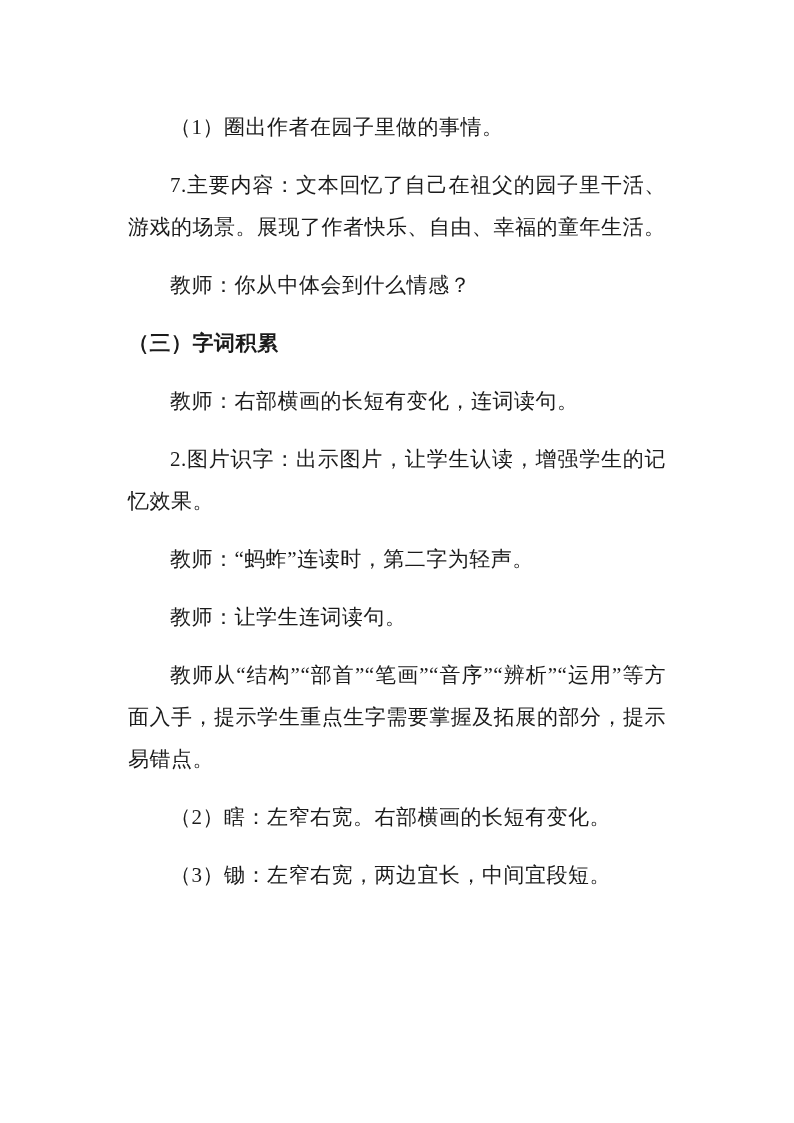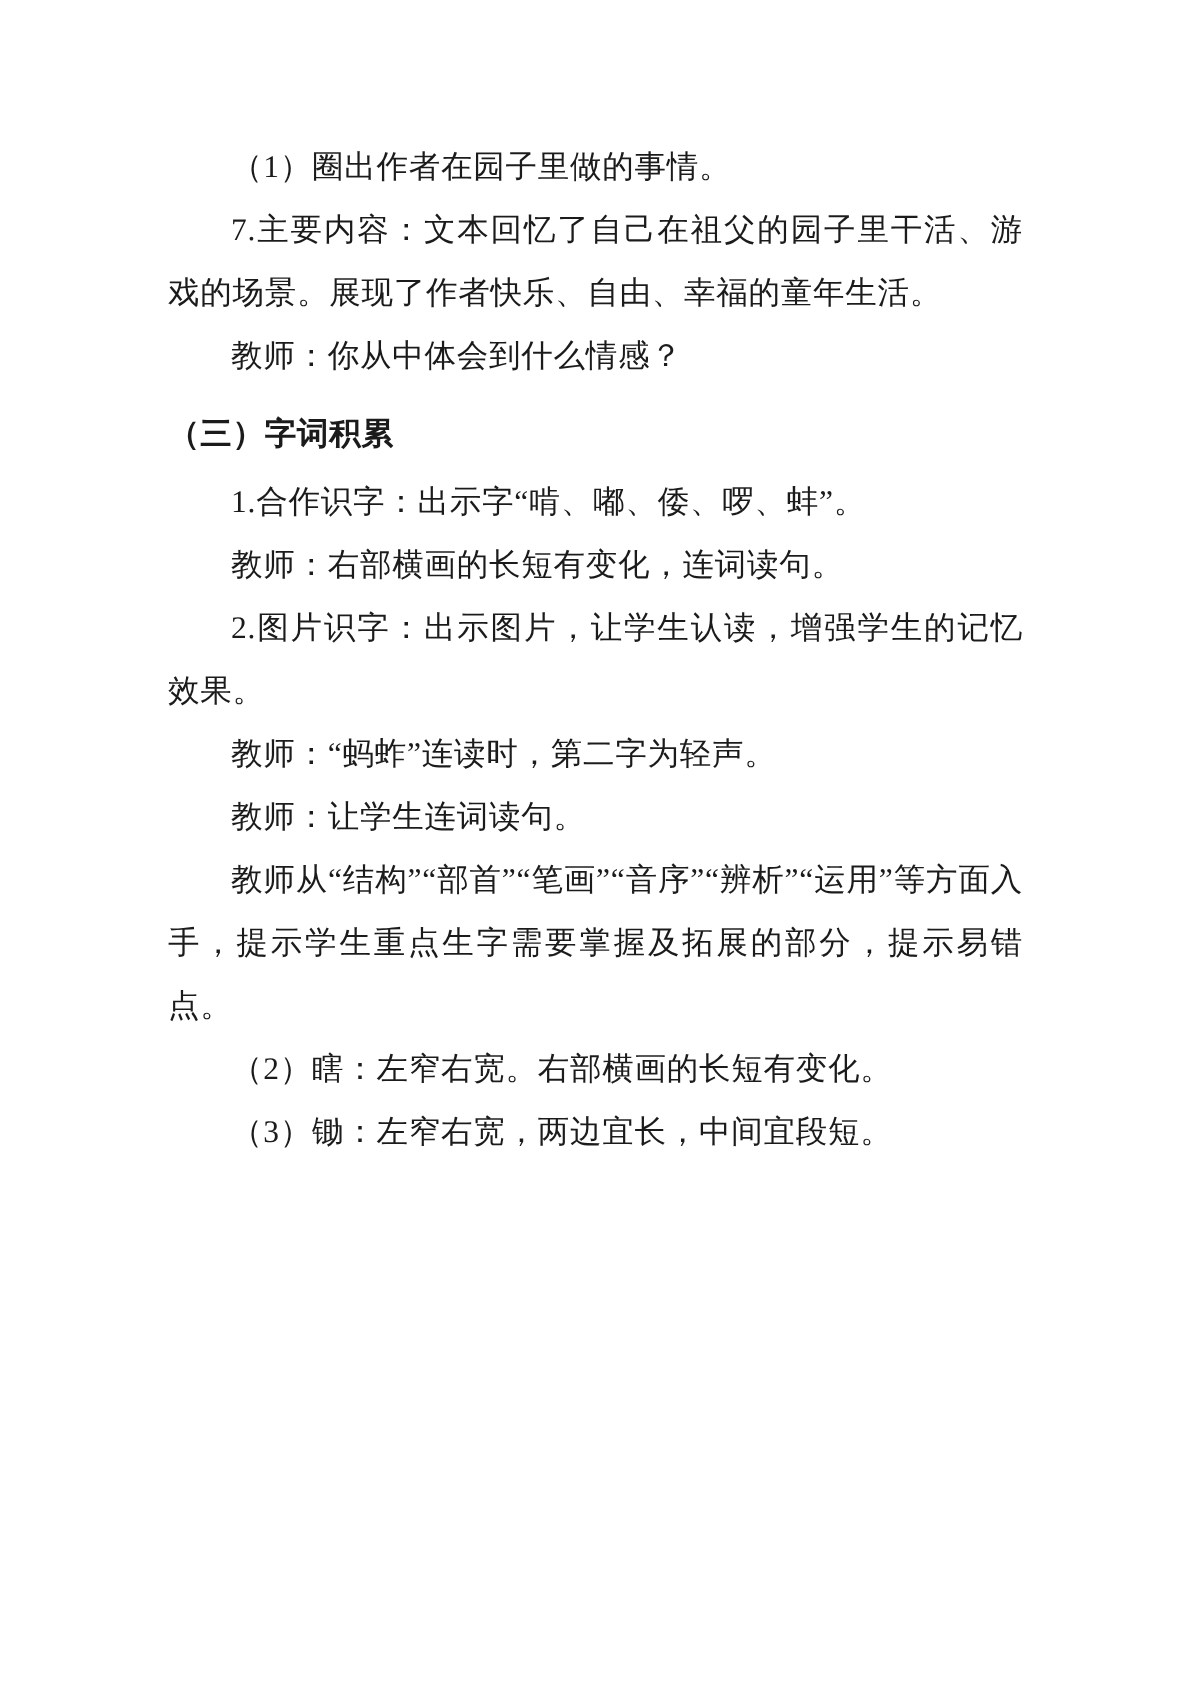--- a/index.html
+++ b/index.html
@@ -17,41 +17,40 @@
   .content {
     box-sizing: border-box;
     padding: 90px 112px 0 112px;
     font-family: "Liberation Serif", "DejaVu Serif", serif;
     font-size: 21px;
     line-height: 42px;
     color: #1b1b1b;
     text-align: justify;
   }
   .content p {
-    margin: 0;
+    margin: 16px;
     text-indent: 2em;
     letter-spacing: 0.5px;
   }
   .content p.heading {
     text-indent: 0;
     font-weight: 700;
     margin-top: 13px;
-    font-family: Liberation Mono, monospace;
+    font-family: Liberation Serif, serif;
   }
 </style>
 </head>
 <body>
 
 <div class="page">
   <div class="content" id="doc-content">
       <p class="body">（1）圈出作者在园子里做的事情。</p>
       <p class="body">7.主要内容：文本回忆了自己在祖父的园子里干活、游戏的场景。展现了作者快乐、自由、幸福的童年生活。</p>
       <p class="body">教师：你从中体会到什么情感？</p>
       <p class="heading">（三）字词积累</p>
-      <p class="body">1.合作识字：出示字“啃、嘟、倭、啰、蚌”。</p>
       <p class="body">教师：右部横画的长短有变化，连词读句。</p>
       <p class="body">2.图片识字：出示图片，让学生认读，增强学生的记忆效果。</p>
       <p class="body">教师：“蚂蚱”连读时，第二字为轻声。</p>
       <p class="body">教师：让学生连词读句。</p>
       <p class="body">教师从“结构”“部首”“笔画”“音序”“辨析”“运用”等方面入手，提示学生重点生字需要掌握及拓展的部分，提示易错点。</p>
       <p class="body">（2）瞎：左窄右宽。右部横画的长短有变化。</p>
       <p class="body">（3）锄：左窄右宽，两边宜长，中间宜段短。</p>
     </div>
 </div>
 

